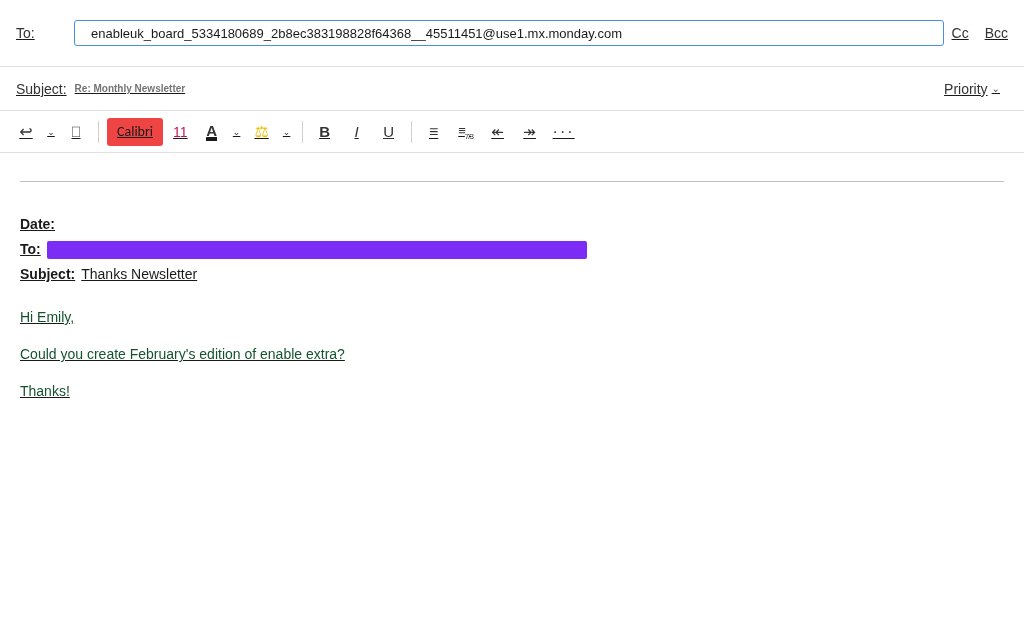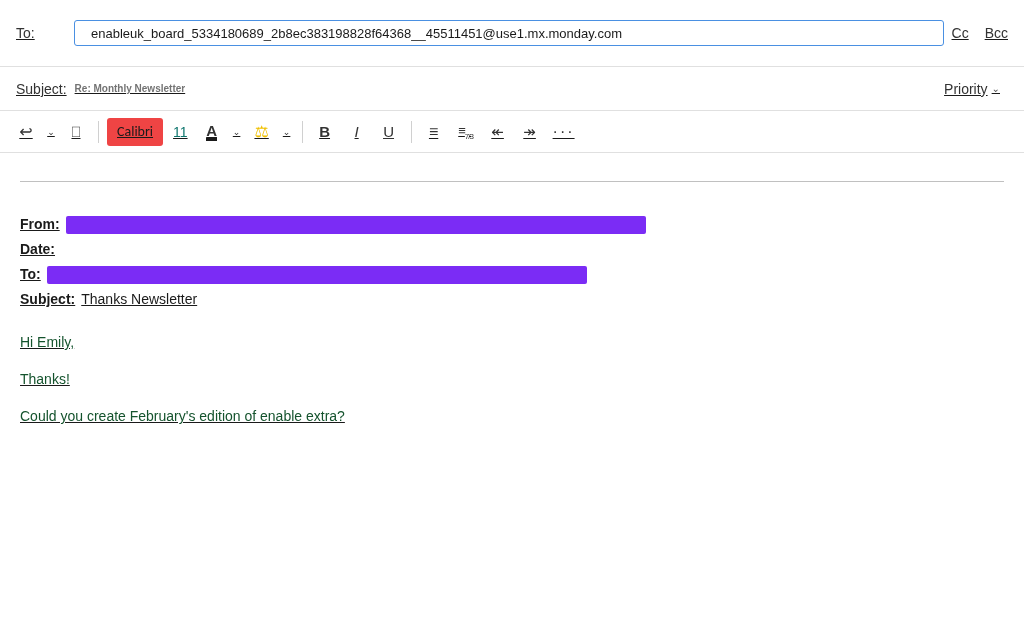--- a/index.html
+++ b/index.html
@@ -150,21 +150,21 @@
       cursor: pointer;
       height: 28px;
       font-family: 'Calibri', Arial, sans-serif;
     }
 
     .font-size-btn {
       background: none;
       border: none;
       padding: 4px 6px;
       font-size: 14px;
-      color: #0f766e;
+      color: #be185d;
       cursor: pointer;
       height: 28px;
     }
 
     
     .highlight-btn {
       position: relative;
     }
 
     
@@ -324,40 +324,36 @@
       <span style="font-size:16px; letter-spacing:2px;">···</span>
     </button>
 
   </div>
 
   <div class="email-body-area">
 
     <hr class="separator-line">
 
     <div class="quoted-email">
-      <div class="quoted-line">
-        <span class="quoted-label">From:</span>
-        <span class="redacted-bar redacted-from" style="background:#7b2cf5;"></span>
-      </div>
       <div class="quoted-line">
         <span class="quoted-label">Date:</span>
       </div>
       <div class="quoted-line">
         <span class="quoted-label">To:</span>
         <span class="redacted-bar redacted-to" style="background:#7b2cf5;"></span>
       </div>
       <div class="quoted-line">
         <span class="quoted-label">Subject:</span>
         <span>Thanks Newsletter</span>
       </div>
     </div>
 
     <br>
 
     <div class="compose-text">
       <p>Hi Emily,</p>
+      <p>Could you create February's edition of enable extra?</p>
       <p>Thanks!</p>
-      <p>Could you create February's edition of enable extra?</p>
     </div>
 
   </div>
 
 </div>
 
 </body></html>

